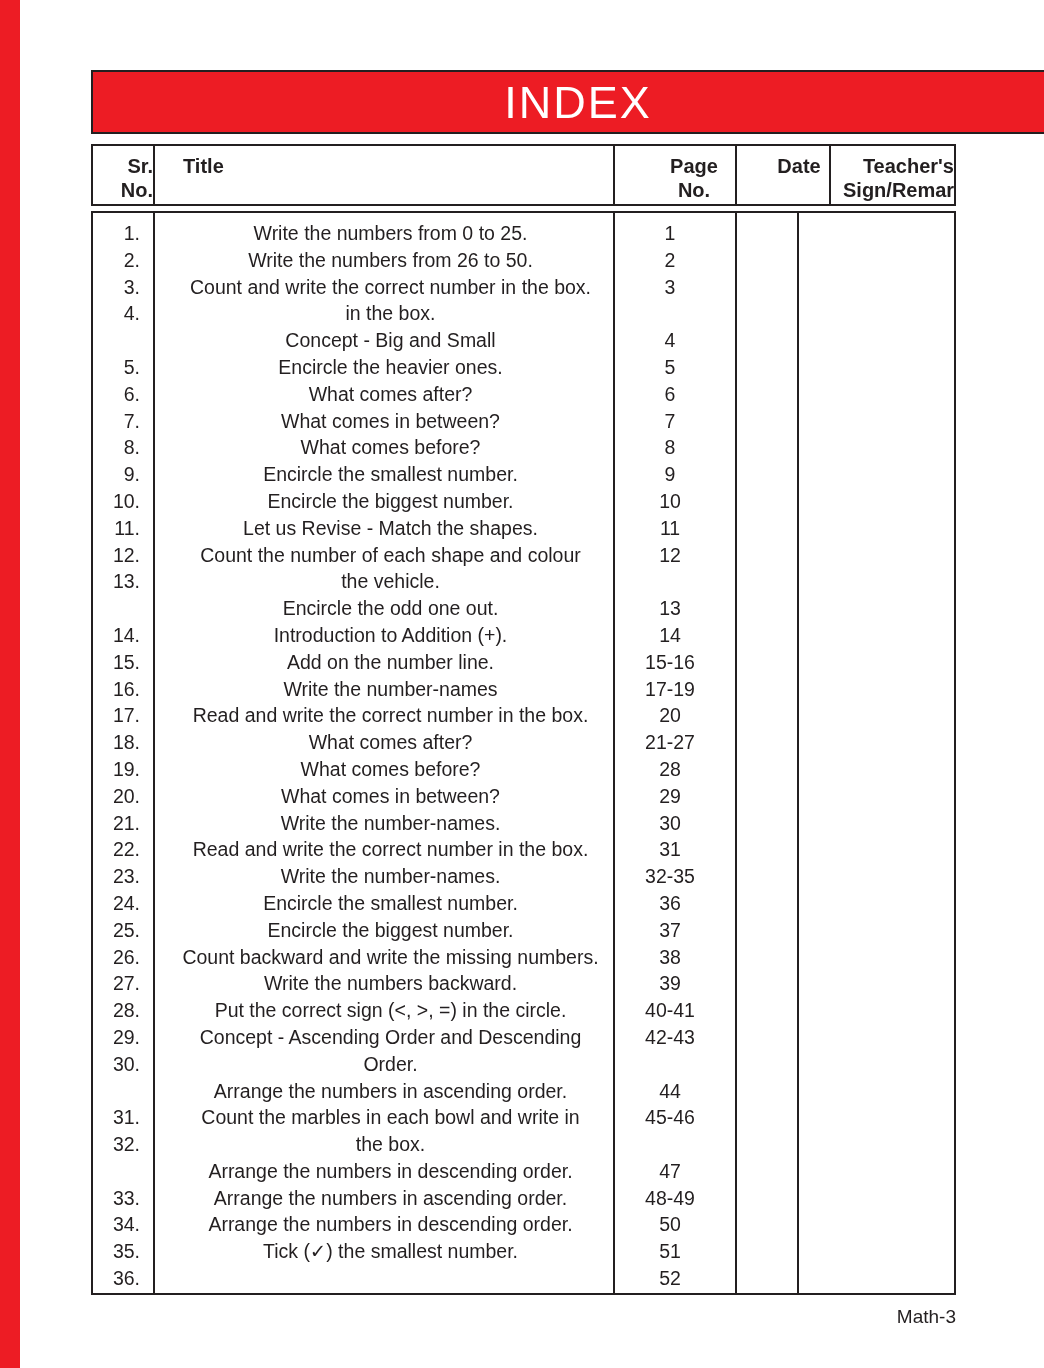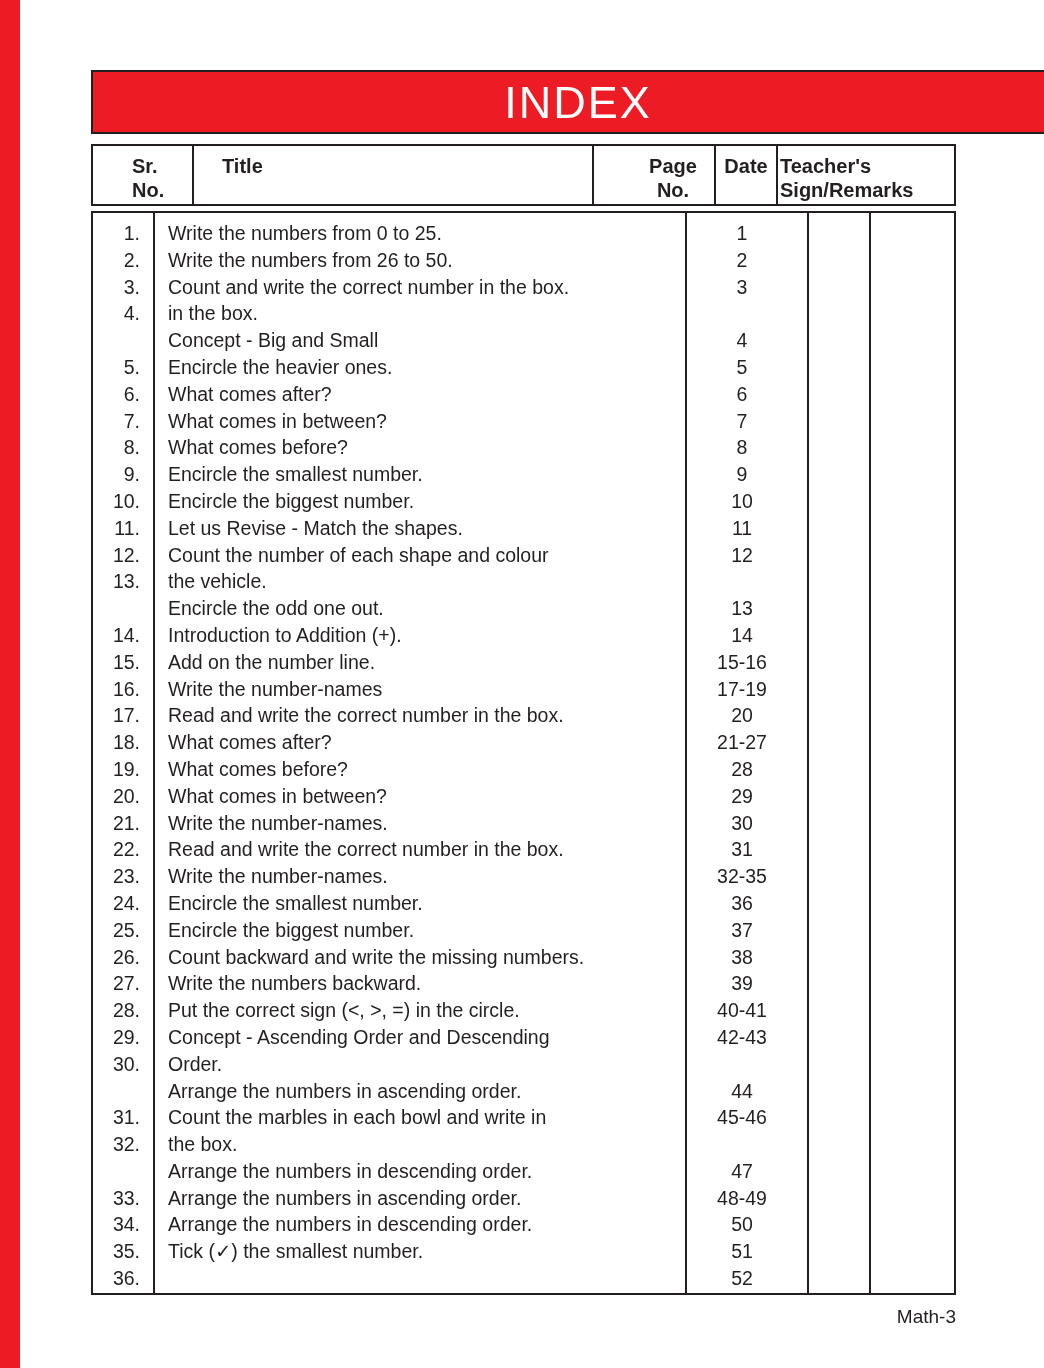--- a/index.html
+++ b/index.html
@@ -45,43 +45,43 @@
     font-weight: bold;
     font-size: 20px;
     line-height: 24px;
   }
   .hcell {
     box-sizing: border-box;
     padding-top: 8px;
     border-right: 2px solid #231f20;
     overflow: hidden;
   }
-  .hc-sr      { width: 62px;  text-align: left; margin-left: 39px; }
-  .hc-title   { width: 400px; padding-left: 28px; }
+  .hc-sr      { width: 62px;  text-align: right; }
+  .hc-title   { width: 460px; padding-left: 28px; }
   .hc-page    { width: 122px; text-align: center; padding-right: 10px; padding-left: 48px; }
-  .hc-date    { width: 62px;  text-align: center; }
-  .hc-teacher { flex: 1; text-align: left; padding-left: 2px; border-right: none; }
+  .hc-date    { width: 62px;  text-align: center; margin-left: 32px; }
+  .hc-teacher { flex: 1; text-align: right; padding-left: 12px; border-right: none; }
   .hline { display: block; }
   .tbody {
     position: absolute;
     left: 91px; top: 211px;
     width: 865px; height: 1084px;
     box-sizing: border-box;
     border: 2px solid #231f20;
     display: flex;
     font-size: 19.5px;
   }
   .bcol {
     box-sizing: border-box;
     padding-top: 7px;
     border-right: 2px solid #231f20;
     overflow: hidden;
   }
   .col-sr    { width: 62px; }
-  .col-title { width: 532px; }
+  .col-title { width: 460px; text-align: center; }
   .col-page  { width: 122px; }
   .col-date  { width: 62px; }
   .col-teacher { flex: 1; border-right: none; }
   .line {
     height: 26.8px;
     line-height: 26.8px;
     white-space: nowrap;
   }
   .col-sr .line    { text-align: right; padding-right: 13px; }
   .col-title .line { padding-left: 13px; }

